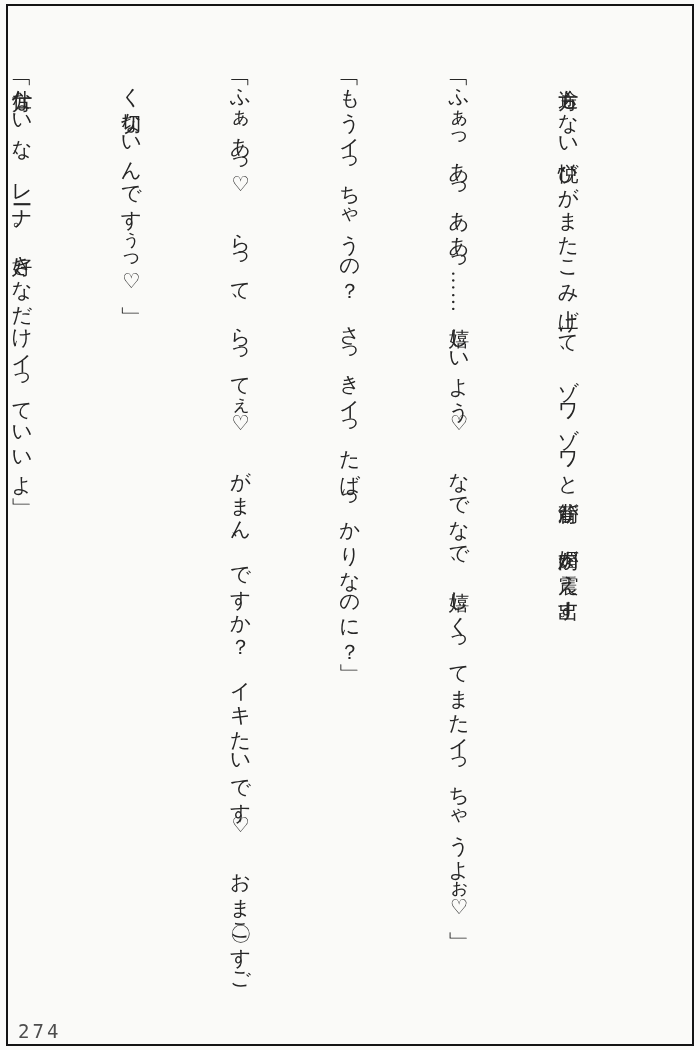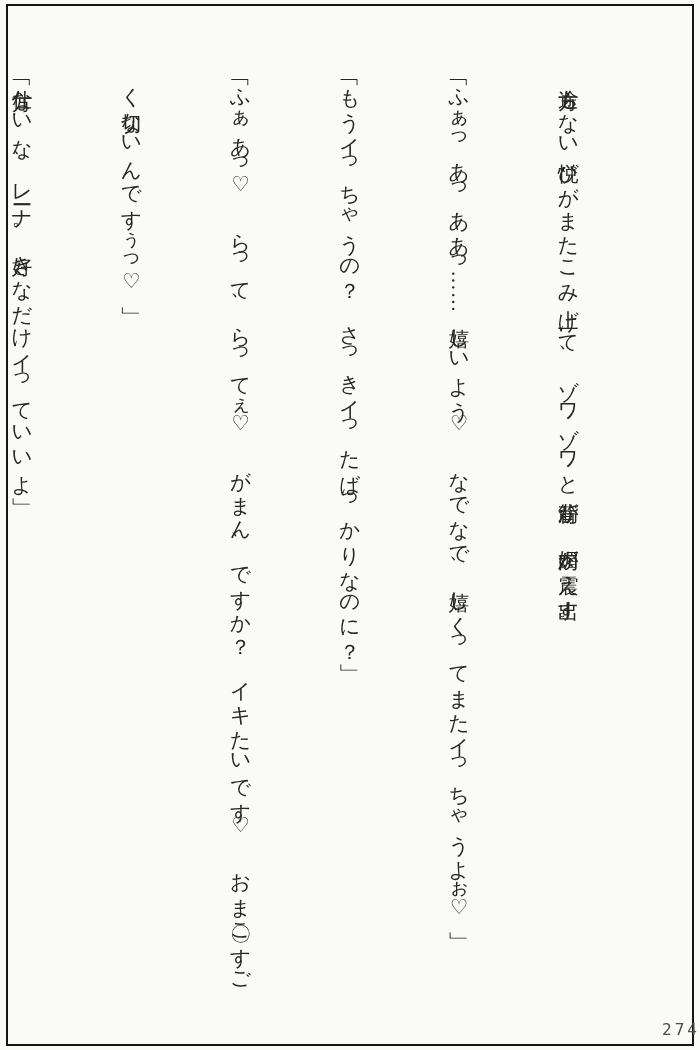--- a/index.html
+++ b/index.html
@@ -40,24 +40,24 @@
     white-space: pre;
   }
   .text-line {
     
   }
   .page-number {
     position: absolute;
     top: 1020px;
     left: 0;
     right: 0;
-    text-align: right;
+    text-align: left;
     text-indent: 18px;
     font-family: "DejaVu Sans Mono", "DejaVu Sans", monospace;
-    font-size: 16px;
+    font-size: 19px;
     letter-spacing: 3px;
     color: #4d4d4d;
   }
 </style>
 </head>
 <body>
 
 <div class="page">
   <div class="page-frame"></div>
 

